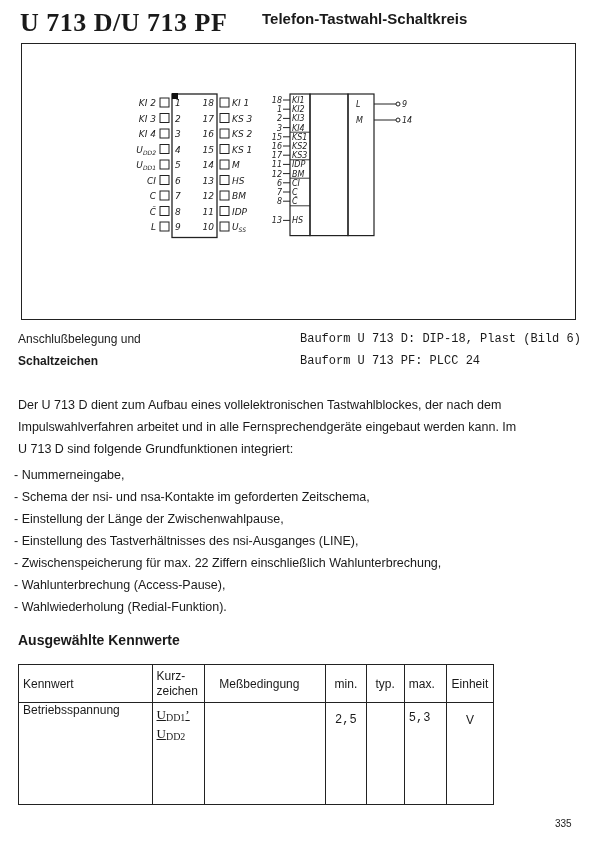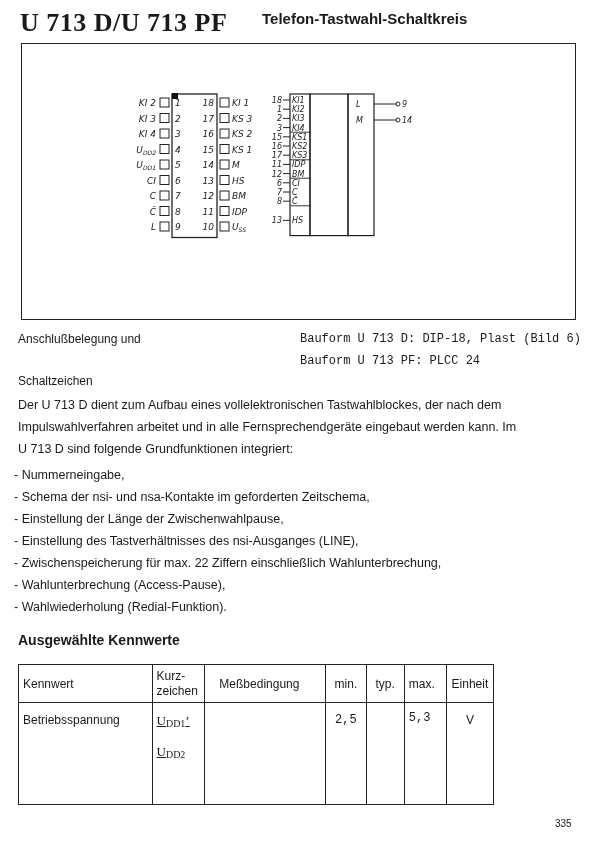--- a/index.html
+++ b/index.html
@@ -21,21 +21,21 @@
     border: 1.5px solid #222; box-sizing: border-box; padding-left: 40px;
   }
   #figure-box svg { position: absolute; left: 0; top: 0; }
   .pin-label { font-family: "DejaVu Sans", sans-serif; font-style: italic; font-size: 9px; fill: #222; }
   .pin-num { font-family: "DejaVu Sans", sans-serif; font-style: italic; font-size: 9px; fill: #222; }
   .sym-label { font-family: "DejaVu Sans", sans-serif; font-style: italic; font-size: 8px; fill: #222; }
 
   
   .caption { font-size: 12px; }
   #caption-left-1 { left: 18px; top: 332px; }
-  #caption-left-2 { left: 18px; top: 374px; }
+  #caption-left-2 { left: 18px; top: 354px; font-weight: bold; }
   #caption-right-1 { left: 300px; top: 332px; font-size: 12px; }
   #caption-right-2 { left: 300px; top: 354px; font-size: 12px; }
 
   
   .body-line { left: 18px; font-size: 12.5px; white-space: nowrap; }
   #intro-1 { top: 398px; }
   #intro-2 { top: 420px; }
   #intro-3 { top: 442px; }
 
   .bullet { left: 14px; font-size: 12.5px; white-space: nowrap; }
@@ -54,21 +54,21 @@
   }
   #param-table thead th { border-top: 1px solid #222; border-bottom: 1px solid #222; height: 37px; vertical-align: middle; }
   #param-table tbody tr:last-child td { border-bottom: 1px solid #222; }
   .c-kenn { width: 160px; }
   .c-kurz { width: 47px; margin-top: 38px; }
   .c-mess { width: 130px; }
   .c-min { width: 42px; text-align: center !important; }
   .c-typ { width: 42px; text-align: center !important; }
   .c-max { width: 42px; text-align: left; }
   .c-einh { width: 40px; text-align: center !important; }
-  .sym { font-size: 13px; line-height: 28px; text-decoration: underline; }
+  .sym { font-size: 13px; line-height: 16px; text-decoration: underline; }
   .sym sub { font-size: 10px; vertical-align: -2px; }
 
   #page-number { left: 555px; top: 818px; font-size: 10px; }
 </style>
 </head>
 <body>
 
 <div id="title" class="abs serif">U 713 D/U 713 PF</div>
 <div id="subtitle" class="abs">Telefon-Tastwahl-Schaltkreis</div>
 
@@ -216,21 +216,21 @@
       </th>
       <th class="c-mess" style="padding-left:14px;">Meßbedingung</th>
       <th class="c-min">min.</th>
       <th class="c-typ">typ.</th>
       <th class="c-max">max.</th>
       <th class="c-einh">Einheit</th>
     </tr>
   </thead>
   <tbody>
     <tr style="height:48px;">
-      <td class="c-kenn" style="padding-top:10px">Betriebsspannung</td>
+      <td class="c-kenn" style="">Betriebsspannung</td>
       <td class="c-kurz" style="padding-top:4px">
         <div class="sym serif"><span>U</span><sub>DD1</sub>’</div>
         <div class="sym serif"><span>U</span><sub>DD2</sub></div>
       </td>
       <td class="c-mess"></td>
       <td class="c-min mono" style="padding-top:10px">2,5</td>
       <td class="c-typ mono" style="padding-top:10px"></td>
       <td class="c-max mono" style="padding-top:8px">5,3</td>
       <td class="c-einh" style="padding-top:10px">V</td>
     </tr>

